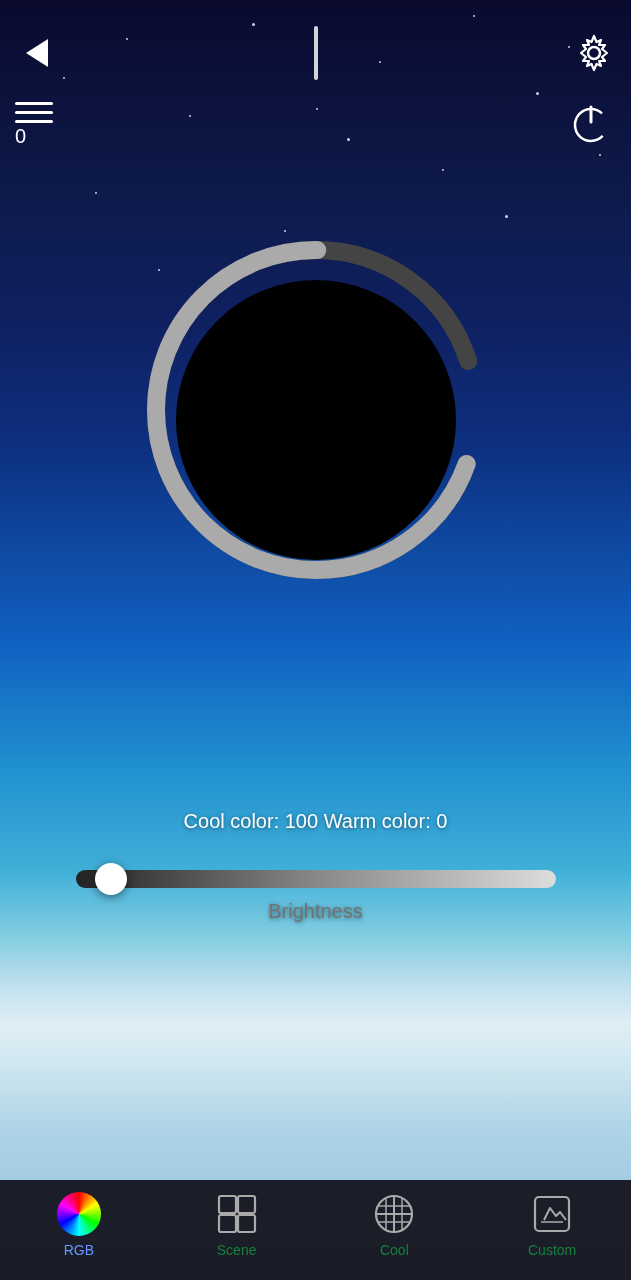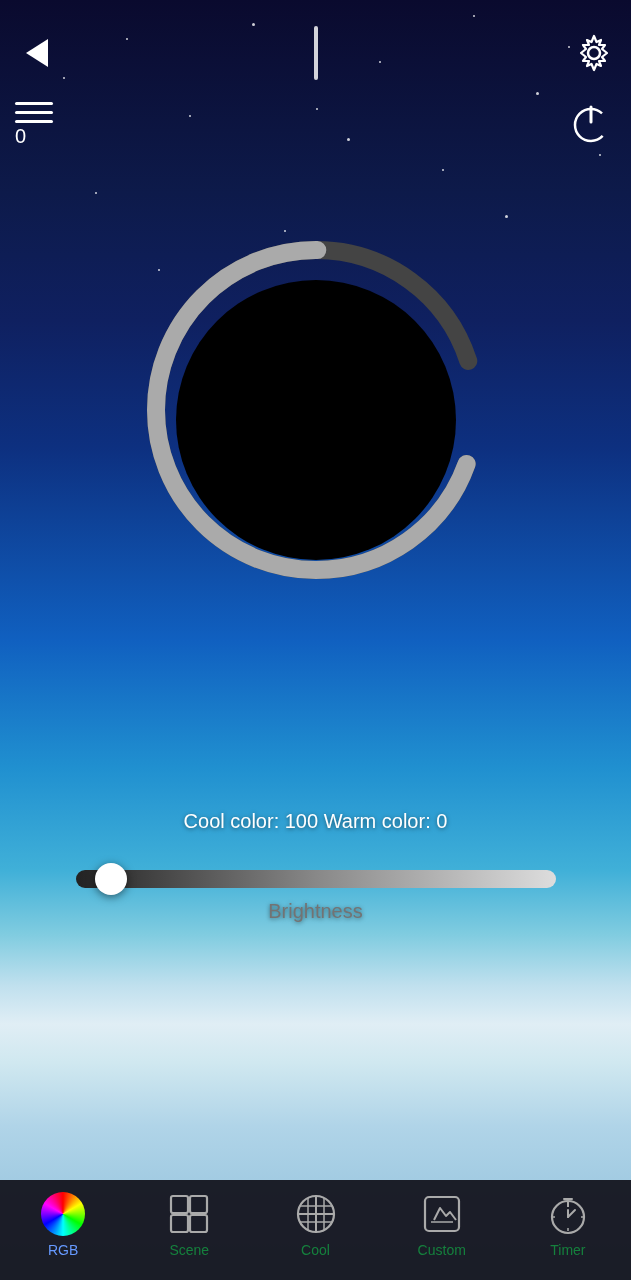--- a/index.html
+++ b/index.html
@@ -397,31 +397,14 @@
     <div class="nav-icon">
       <svg width="44" height="44" viewBox="0 0 44 44">
         <rect x="5" y="5" width="34" height="34" rx="4" fill="none" stroke="#aaa" stroke-width="2.2"></rect>
         <path d="M14 28 L20 16 L26 24 L30 20 L36 28" fill="none" stroke="#aaa" stroke-width="2" stroke-linejoin="round"></path>
         <path d="M11 30 L33 30" stroke="#aaa" stroke-width="1.5"></path>
       </svg>
     </div>
     <span class="nav-label">Custom</span>
   </div>
 
-  <div class="nav-item">
-    <div class="nav-icon">
-      <svg width="44" height="44" viewBox="0 0 44 44">
-        <circle cx="22" cy="25" r="16" fill="none" stroke="#aaa" stroke-width="2.2"></circle>
-        <line x1="22" y1="9" x2="22" y2="15" stroke="#aaa" stroke-width="2"></line>
-        <line x1="22" y1="25" x2="29" y2="18" stroke="#aaa" stroke-width="2" stroke-linecap="round"></line>
-        <line x1="22" y1="25" x2="22" y2="18" stroke="#aaa" stroke-width="2" stroke-linecap="round"></line>
-        <line x1="18" y1="7" x2="26" y2="7" stroke="#aaa" stroke-width="2" stroke-linecap="round"></line>
-
-        <line x1="22" y1="11" x2="22" y2="14" stroke="#aaa" stroke-width="1.5"></line>
-        <line x1="6" y1="25" x2="9" y2="25" stroke="#aaa" stroke-width="1.5"></line>
-        <line x1="35" y1="25" x2="38" y2="25" stroke="#aaa" stroke-width="1.5"></line>
-        <line x1="22" y1="39" x2="22" y2="36" stroke="#aaa" stroke-width="1.5"></line>
-      </svg>
-    </div>
-    <span class="nav-label">Timer</span>
-  </div>
 
 </div>
 
 </body></html>

